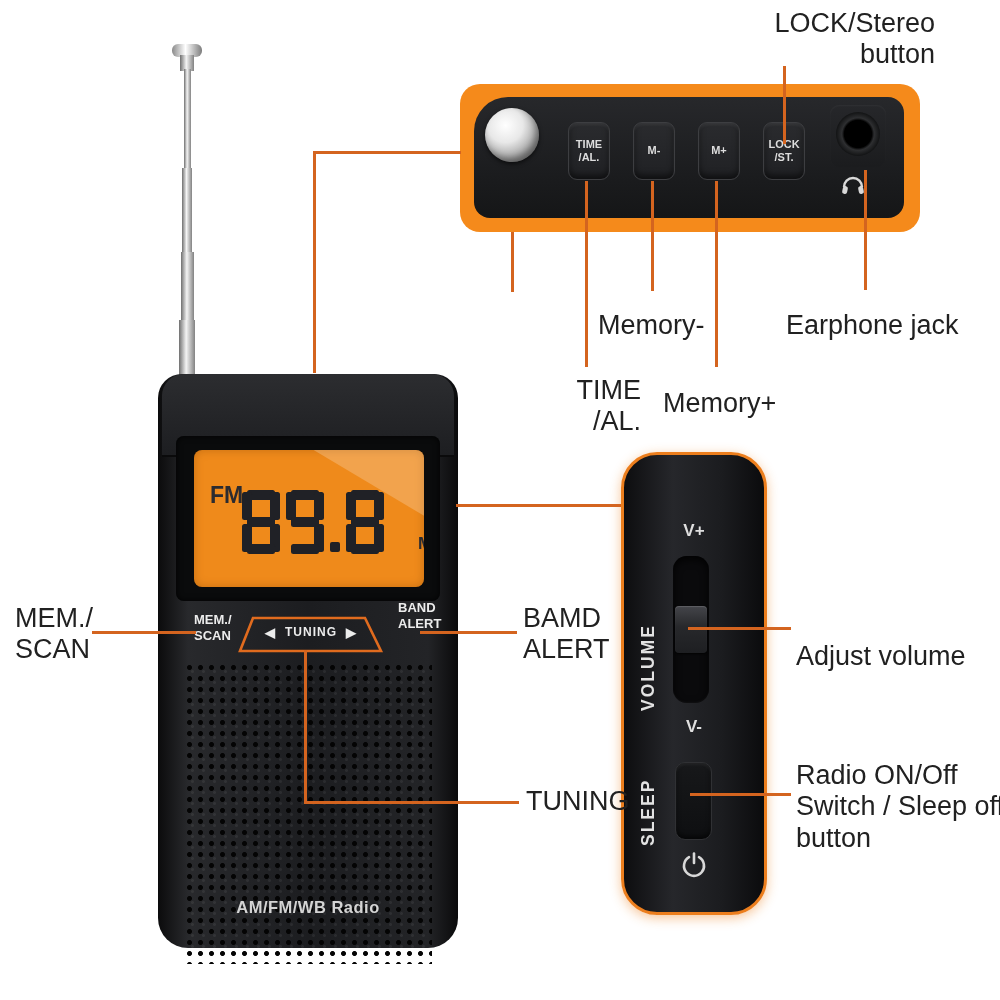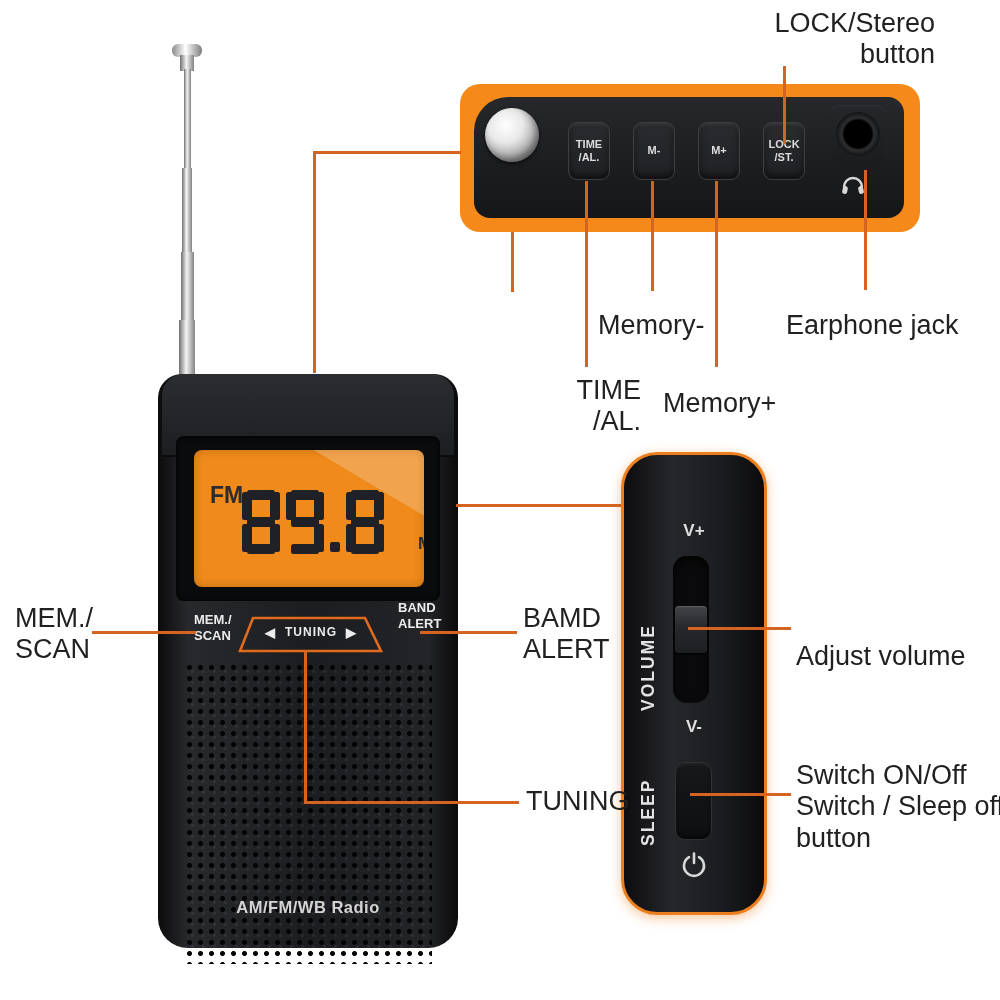--- a/index.html
+++ b/index.html
@@ -260,18 +260,18 @@
     <span>MEM./</span><br>
     <span>SCAN</span>
   </div>
   <div class="label" style="left:523px;top:603px;">
     <span>BAMD</span><br>
     <span>ALERT</span>
   </div>
   <div class="label" style="left:526px;top:786px;">TUNING</div>
   <div class="label" style="left:796px;top:641px;">Adjust volume</div>
   <div class="label" style="left:796px;top:760px;">
-    <span>Switch ON/Off</span><br>
+    <span>Radio ON/Off</span><br>
     <span>Switch / Sleep off</span><br>
     <span>button</span>
   </div>
 
 </div>
 
 </body></html>

